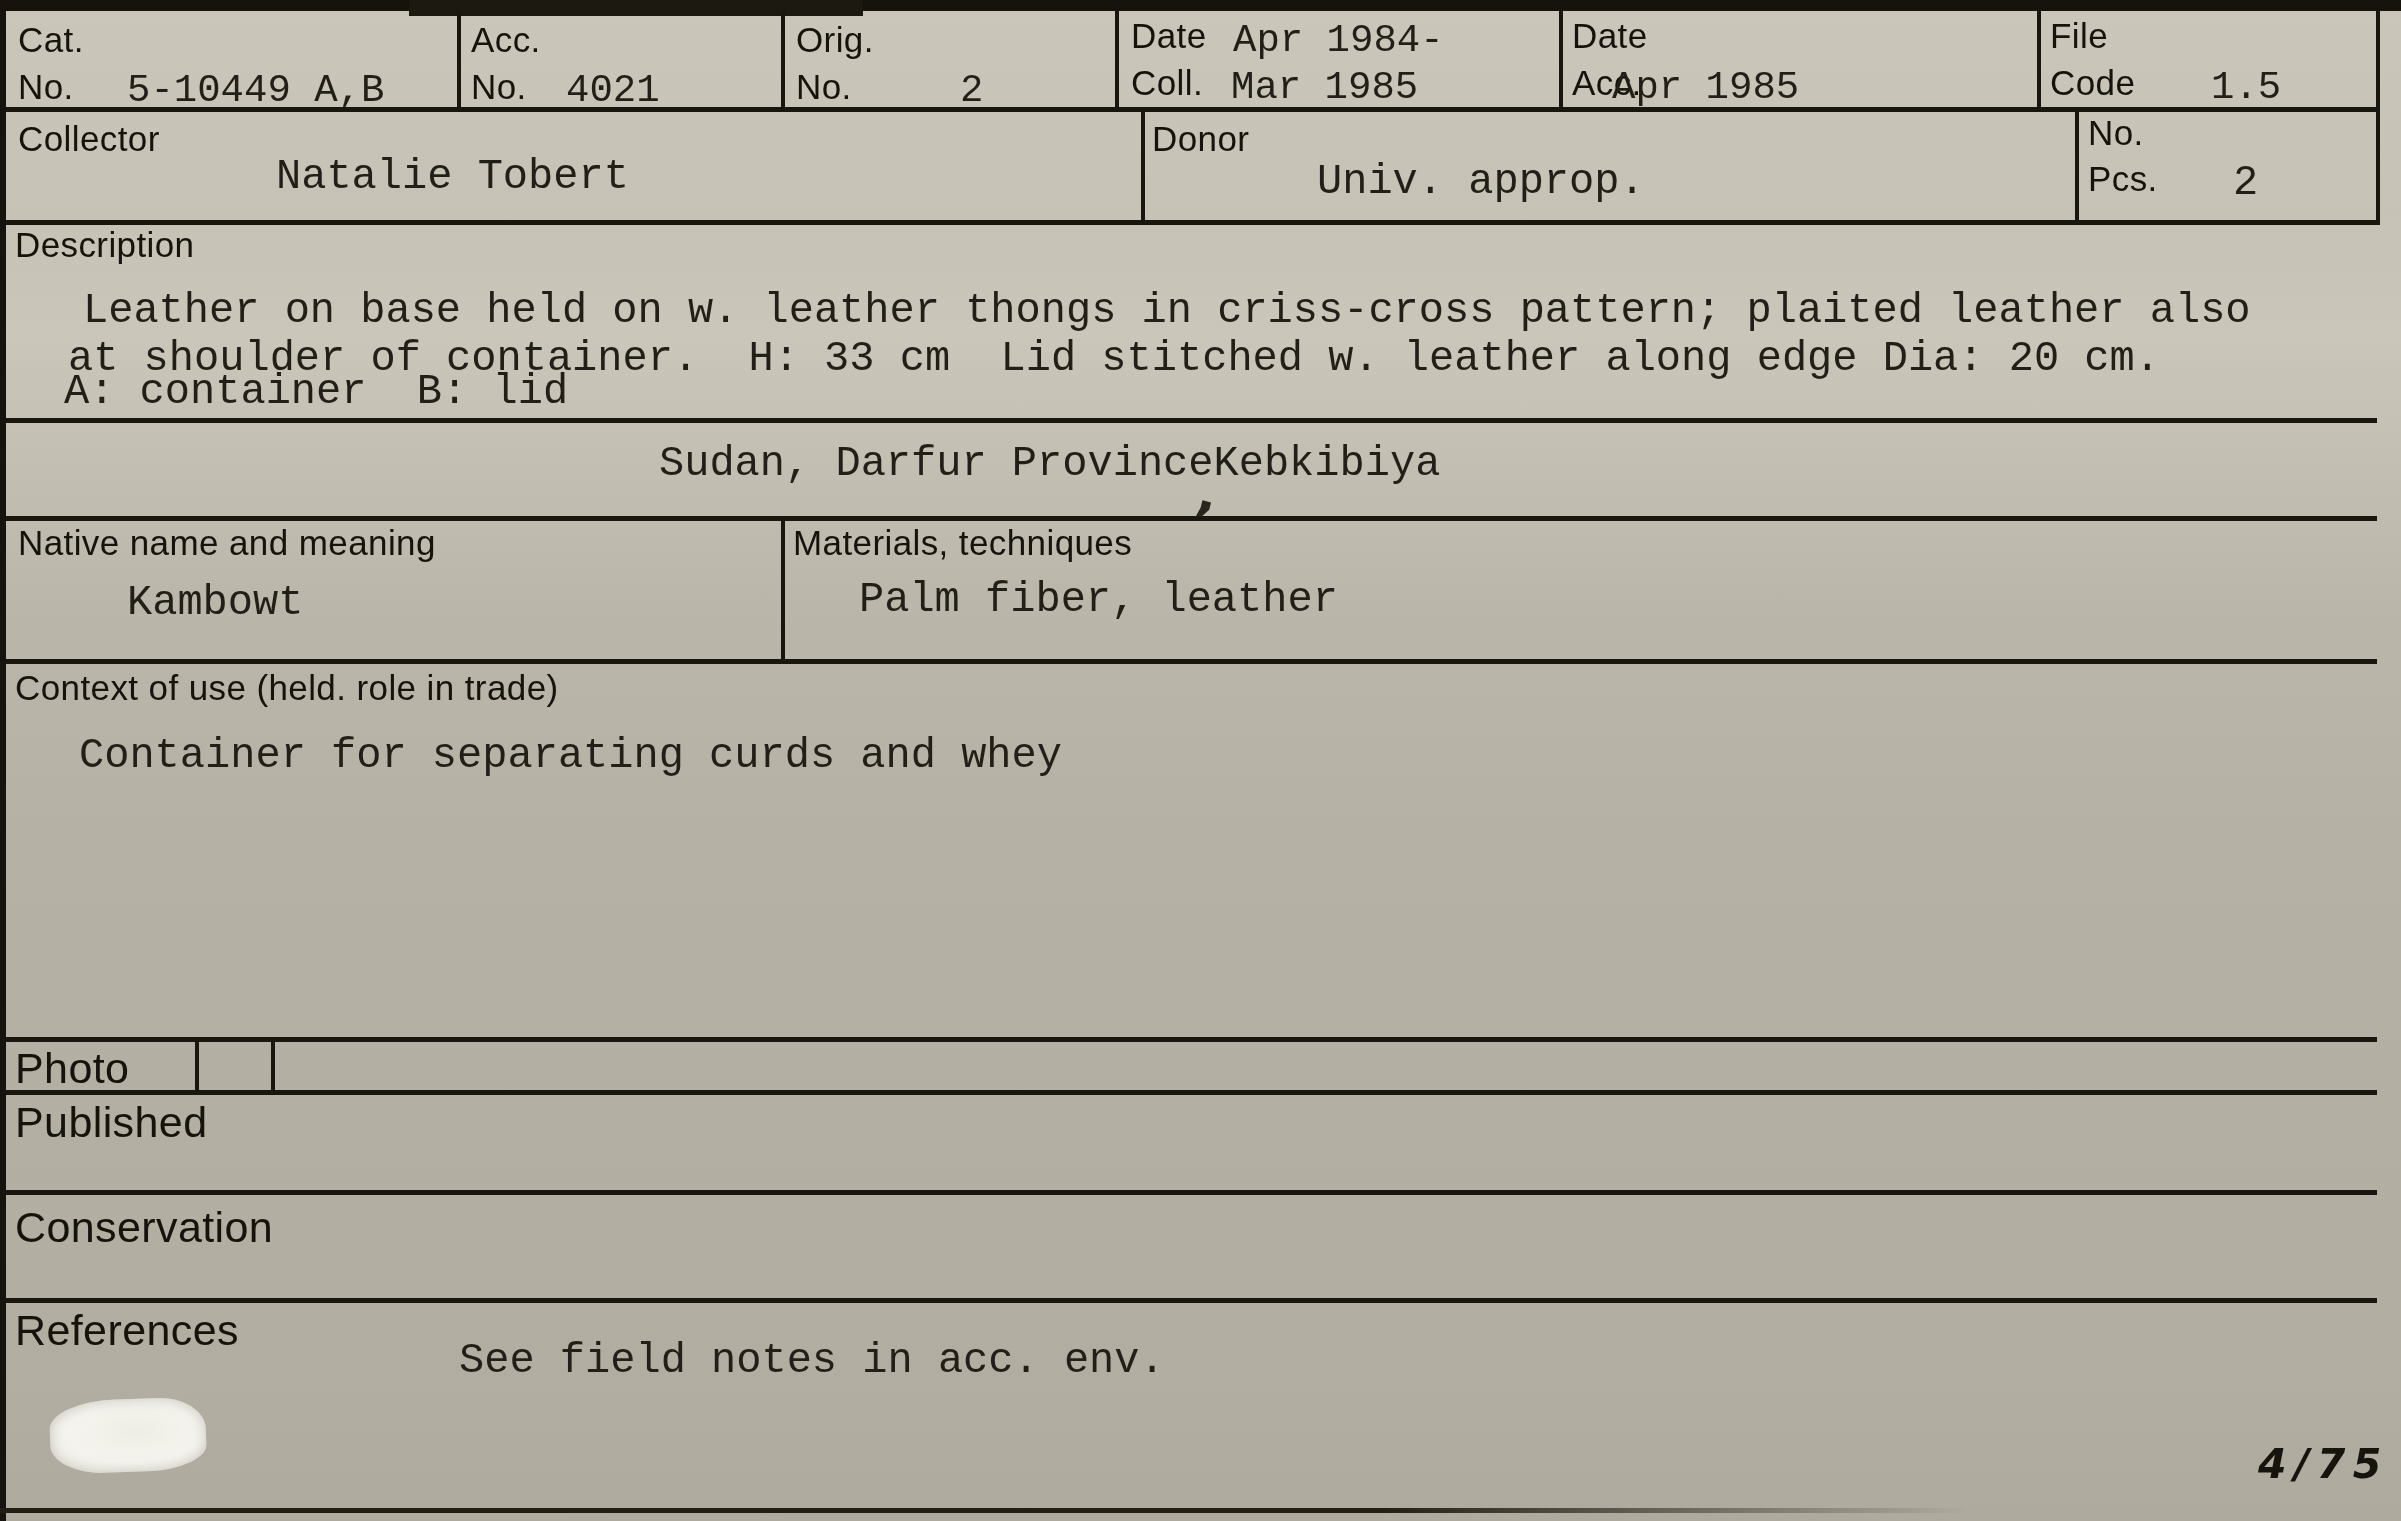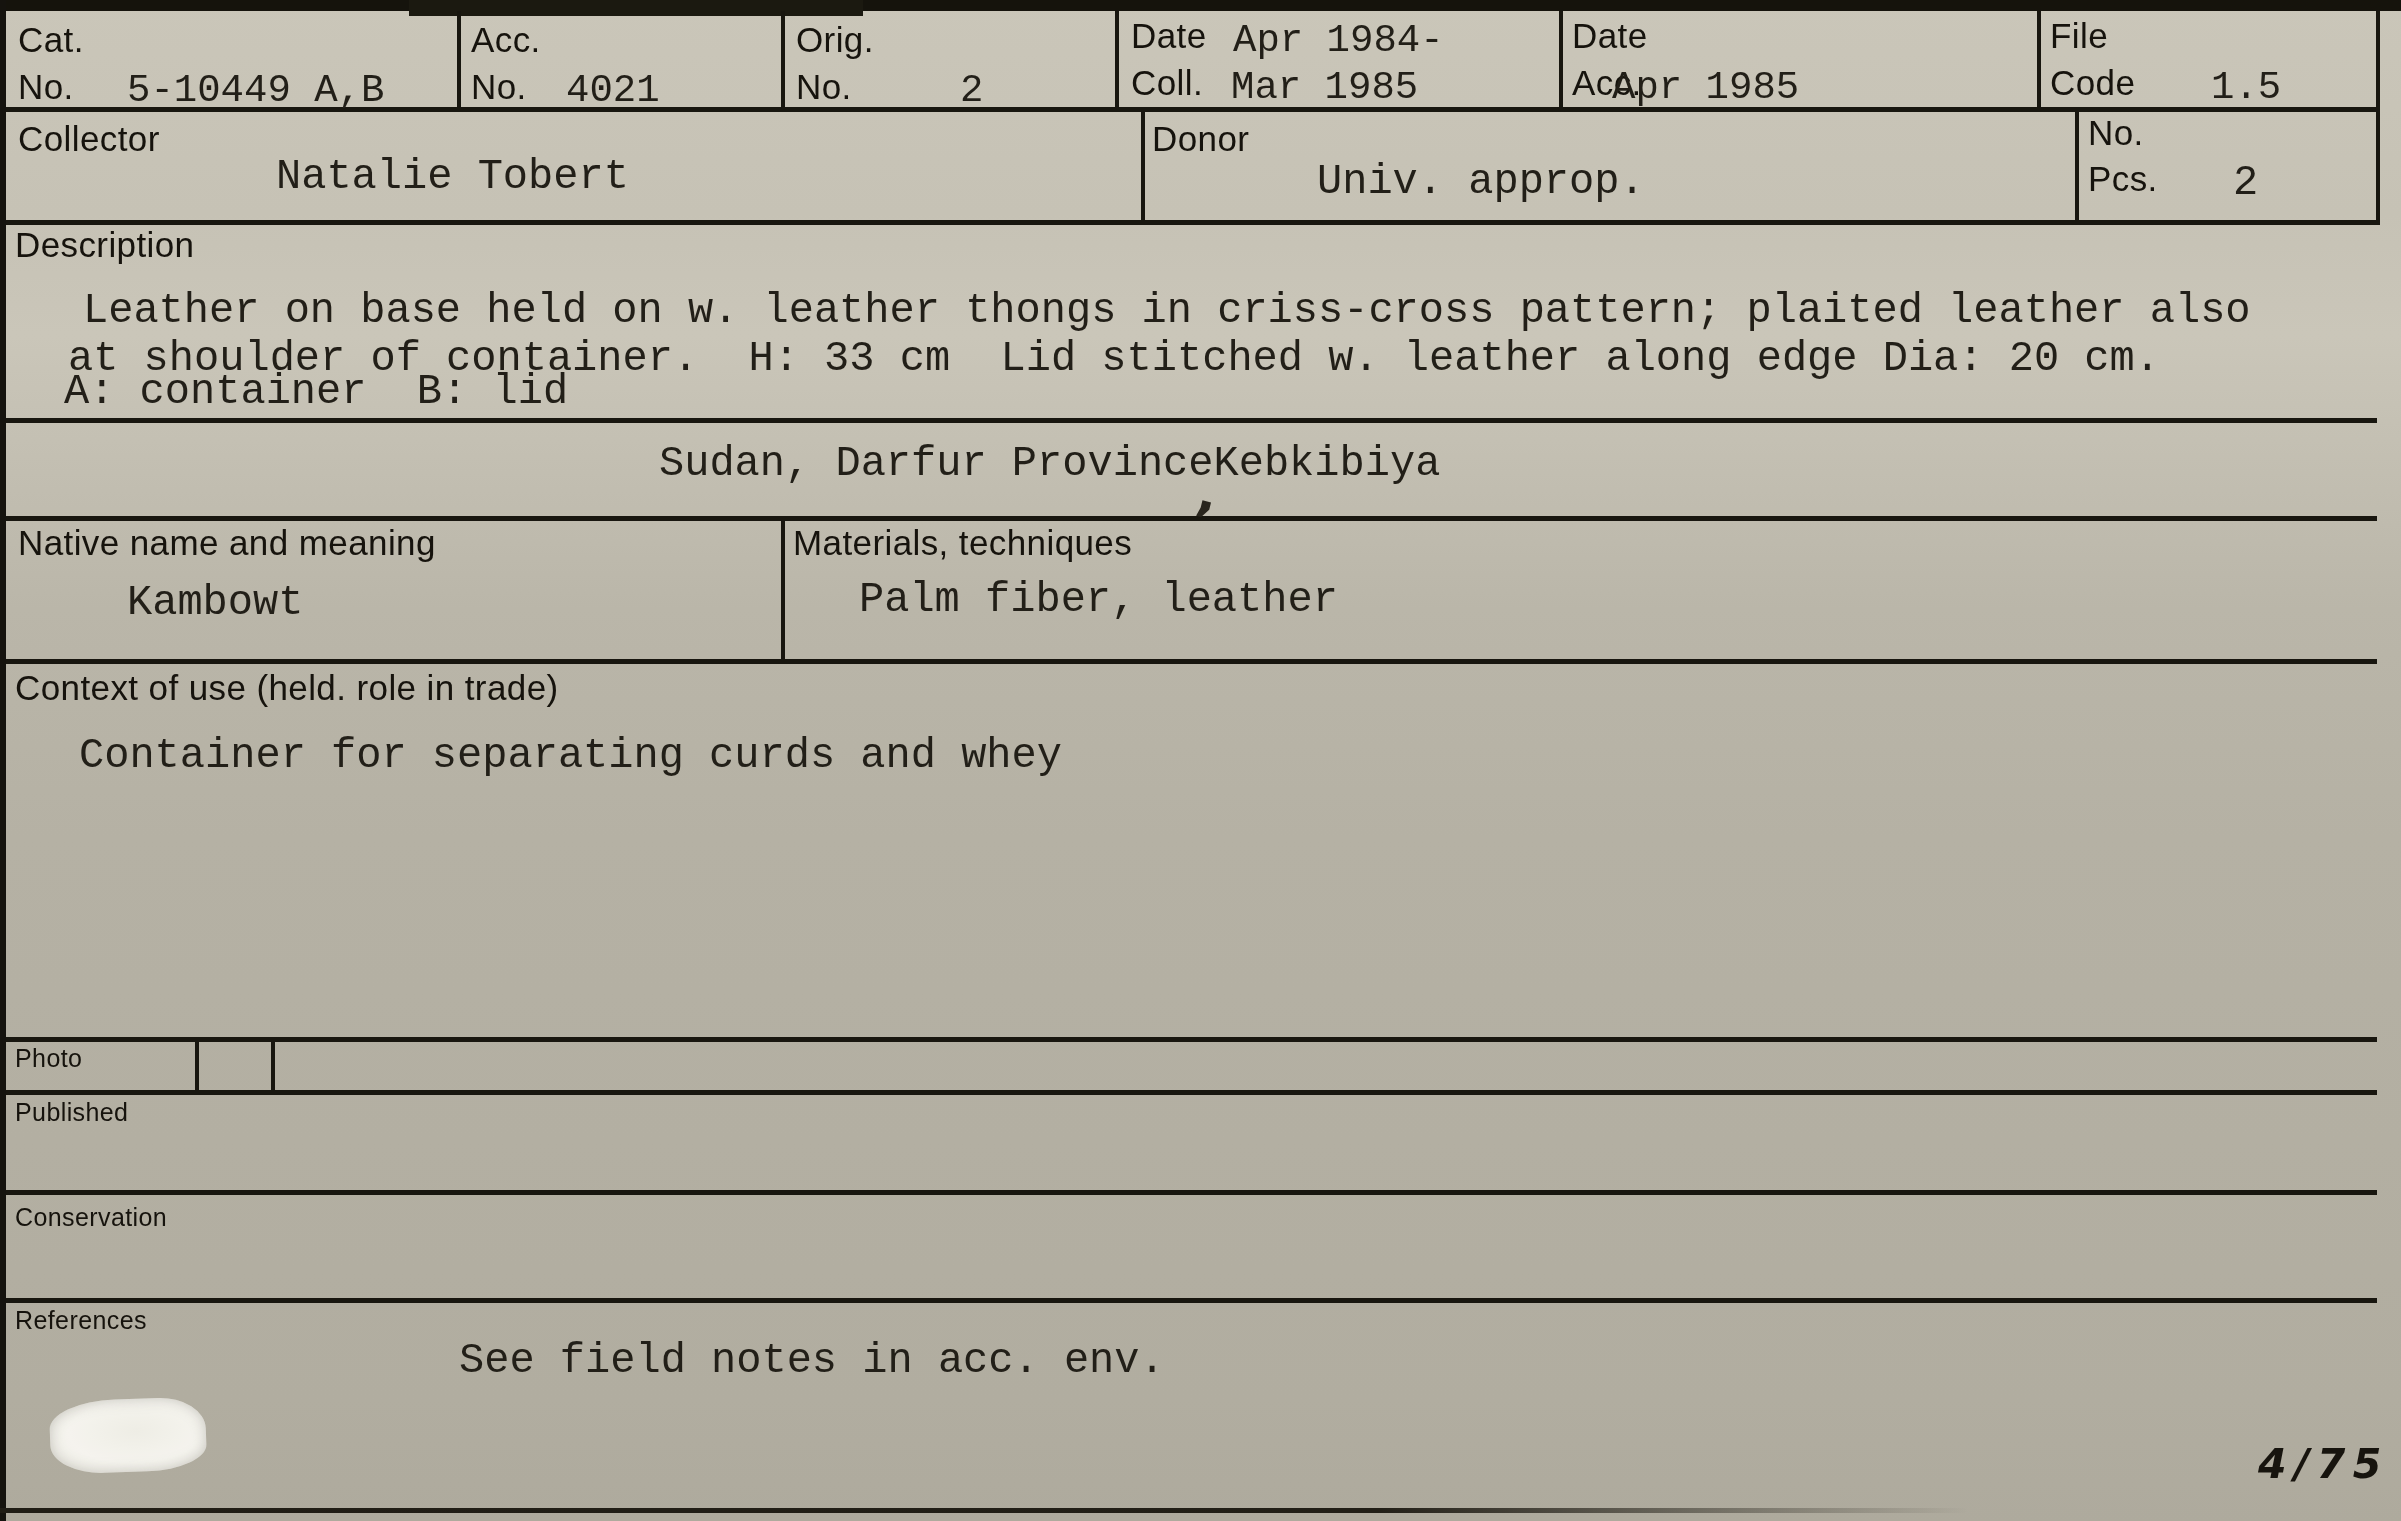--- a/index.html
+++ b/index.html
@@ -12,21 +12,21 @@
       #cac6b9 0%, #c8c4b7 7%, #c6c2b5 14%, #cac6b9 22%,
       #c3bfb2 30%, #bab6a9 40%, #b5b1a4 55%, #b3afa2 75%,
       #b1ada0 92%, #aeaa9d 100%);
   }
 
   .label {
     position: absolute; color: #16130d; font-weight: 400;
     font-size: 35px; line-height: 1.1; letter-spacing: 0.4px;
     white-space: pre;
   }
-  .label.small { font-size: 25px; }
+  .label.small { font-size: 43px; }
   .typed {
     position: absolute; color: #221f18;
     font-family: Liberation Mono, monospace;
     font-size: 42px; line-height: 1.1; white-space: pre;
   }
   .typed.sz52 { font-size: 39px; }
 
   .hline { position: absolute; left: 6px; width: 2371px; height: 5.3px; background: #18160f; }
   .vline { position: absolute; width: 3.8px; background: #18160f; }
 

